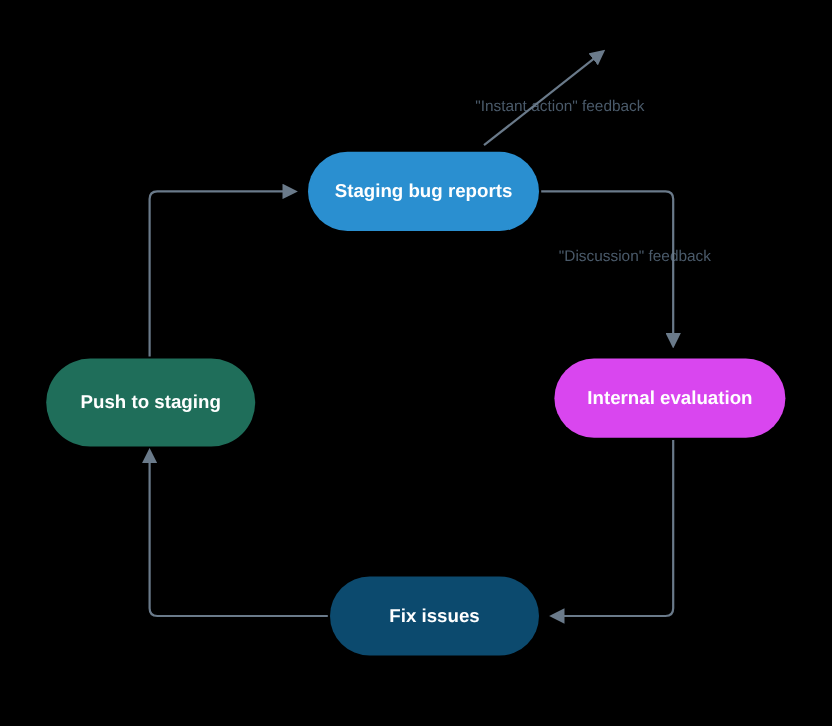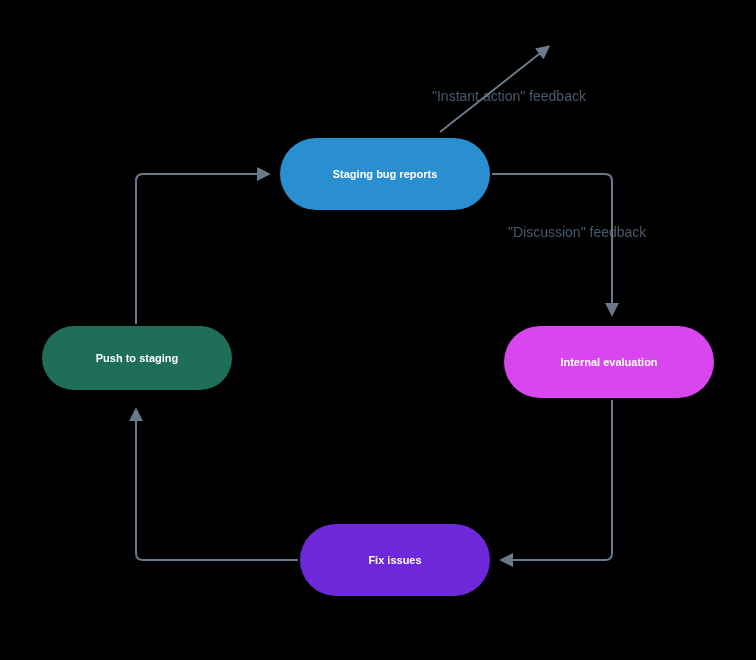--- a/index.html
+++ b/index.html
@@ -11,21 +11,21 @@
     font-family: -apple-system, BlinkMacSystemFont, "Segoe UI", Arial, sans-serif;
   }
   .node {
     position: absolute;
     border-radius: 40px;
     display: flex;
     align-items: center;
     justify-content: center;
     color: #fff;
     font-weight: 600;
-    font-size: 11px;
+    font-size: 17px;
     text-align: center;
     padding: 0 20px;
   }
   .label {
     position: absolute;
     color: #4a5a6a;
     font-size: 14px;
     font-weight: 500;
   }
   svg.arrows {
@@ -39,24 +39,24 @@
 </style>
 </head>
 <body>
 
 <div class="node" id="node-staging" style="left: 280px; top: 138px; width: 210px; height: 72px; background: rgb(42, 143, 208);">
   <span>Staging bug reports</span>
 </div>
 <div class="node" id="node-internal" style="left: 504px; top: 326px; width: 210px; height: 72px; background: #d946ef;">
   <span>Internal evaluation</span>
 </div>
-<div class="node" id="node-fix" style="left: 300px; top: 524px; width: 190px; height: 72px; background: #6d28d9;">
+<div class="node" id="node-fix" style="left: 300px; top: 524px; width: 190px; height: 72px; background: #0c4a6e;">
   <span>Fix issues</span>
 </div>
-<div class="node" id="node-push" style="left: 42px; top: 326px; width: 190px; height: 64px; background: rgb(31, 110, 90);">
+<div class="node" id="node-push" style="left: 42px; top: 326px; width: 190px; height: 80px; background: rgb(31, 110, 90);">
   <span>Push to staging</span>
 </div>
 
 <div class="label" style="left:432px; top:88px;">"Instant action" feedback</div>
 <div class="label" style="left:508px; top:224px;">"Discussion" feedback</div>
 
 <svg class="arrows">
   <defs>
     <marker id="ah" viewBox="0 0 10 10" refX="8" refY="5" markerWidth="7" markerHeight="7" orient="auto-start-reverse">
       <path d="M 0 0 L 10 5 L 0 10 z" fill="#6a7a8a"></path>

